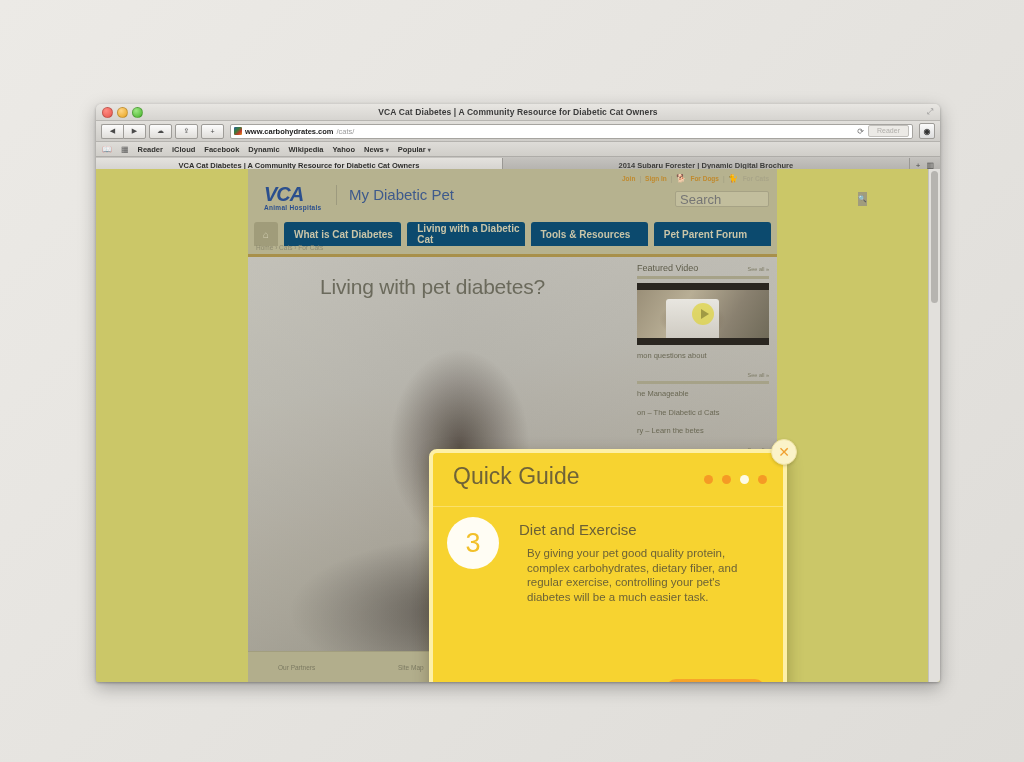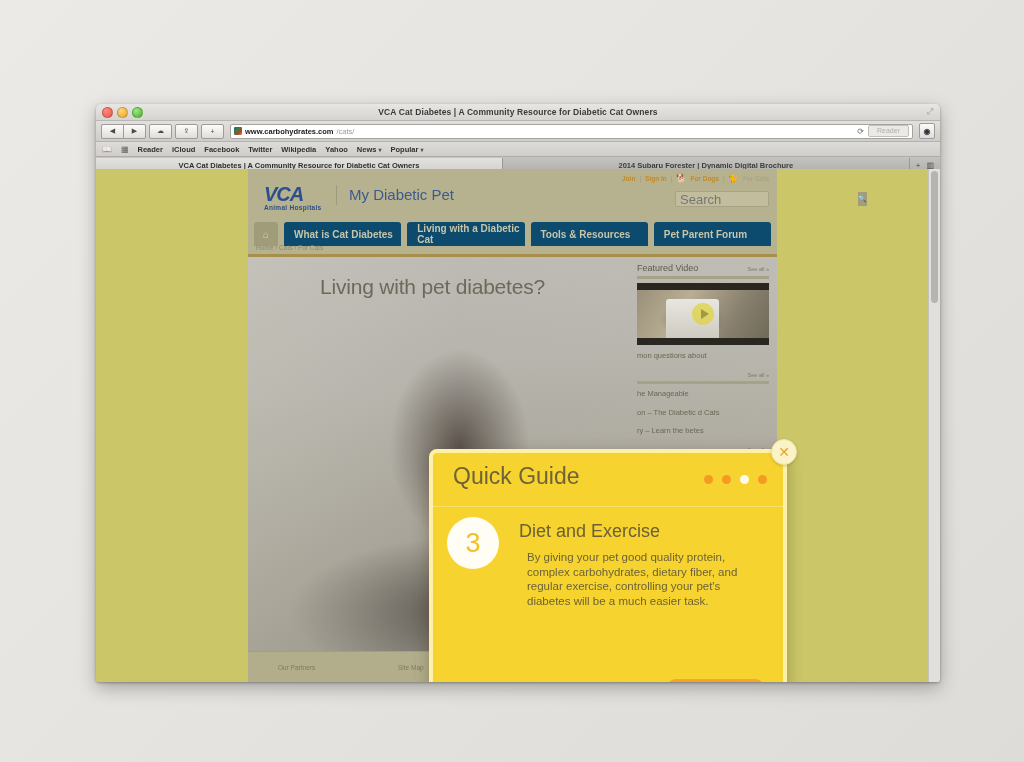--- a/index.html
+++ b/index.html
@@ -245,21 +245,21 @@
   .qg-dots{position:absolute;right:16px;top:22px;display:flex;gap:9px;}
   .dot{width:9px;height:9px;border-radius:50%;background:#f59a25;}
   .dot.active{background:#fdfbe8;}
   .qg-body{position:relative;padding:14px 18px 0 18px;}
   .qg-step{
     position:absolute;left:14px;top:10px;width:52px;height:52px;border-radius:50%;
     background:#fffdf4;display:flex;align-items:center;justify-content:center;
     font-size:27px;color:#f2c02a;font-weight:normal;
   }
   .qg-content{margin-left:68px;}
-  .qg-subtitle{font-size:18px;color:#6b6036;margin:0 0 8px 0;font-weight:normal;}
+  .qg-subtitle{font-size:15px;color:#6b6036;margin:0 0 8px 0;font-weight:normal;}
   .qg-text{font-size:11.5px;line-height:14.6px;color:#6d6336;margin:8px;max-width:242px;}
   .qg-next{
     position:absolute;right:18px;bottom:18px;width:99px;height:20px;border-radius:10px;
     background:linear-gradient(#f7a52a,#f08c18);
     border:none;display:flex;align-items:center;justify-content:center;
     font-size:9px;color:#fde9bc;font-family:"Liberation Sans",sans-serif;cursor:pointer;
   }
   #qg-close{
     position:absolute;left:675px;top:270px;width:24px;height:24px;border-radius:50%;
     background:#fbf3c8;border:1px solid #f0e4a4;display:flex;align-items:center;justify-content:center;
@@ -302,21 +302,21 @@
     </div>
     <div class="dl-btn">◉</div>
   </div>
 
   <div class="bookmarks">
     <span class="bm-ic">📖</span>
     <span class="bm-ic">▦</span>
     <span class="bm-item"><span>Reader</span></span>
     <span class="bm-item"><span>iCloud</span></span>
     <span class="bm-item"><span>Facebook</span></span>
-    <span class="bm-item"><span>Twitter</span></span>
+    <span class="bm-item"><span>Dynamic</span></span>
     <span class="bm-item"><span>Wikipedia</span></span>
     <span class="bm-item"><span>Yahoo</span></span>
     <span class="bm-item"><span>News</span> <span class="caret">▾</span></span>
     <span class="bm-item"><span>Popular</span> <span class="caret">▾</span></span>
   </div>
 
   <div class="tabbar">
     <div class="tab">VCA Cat Diabetes | A Community Resource for Diabetic Cat Owners</div>
     <div class="tab inactive">2014 Subaru Forester | Dynamic Digital Brochure</div>
     <div class="tab-ctrls">

